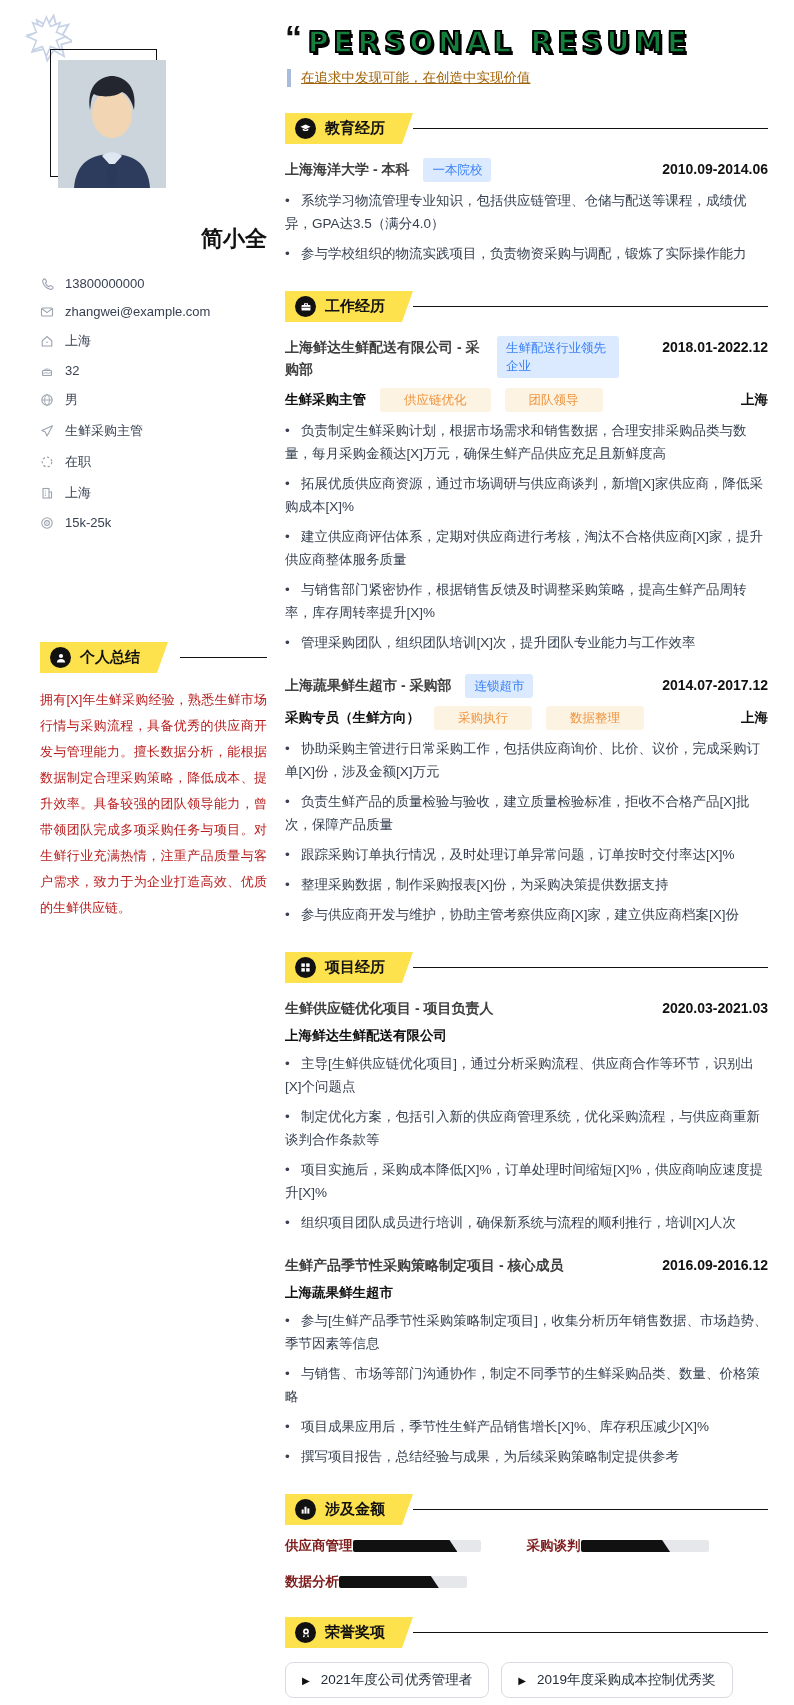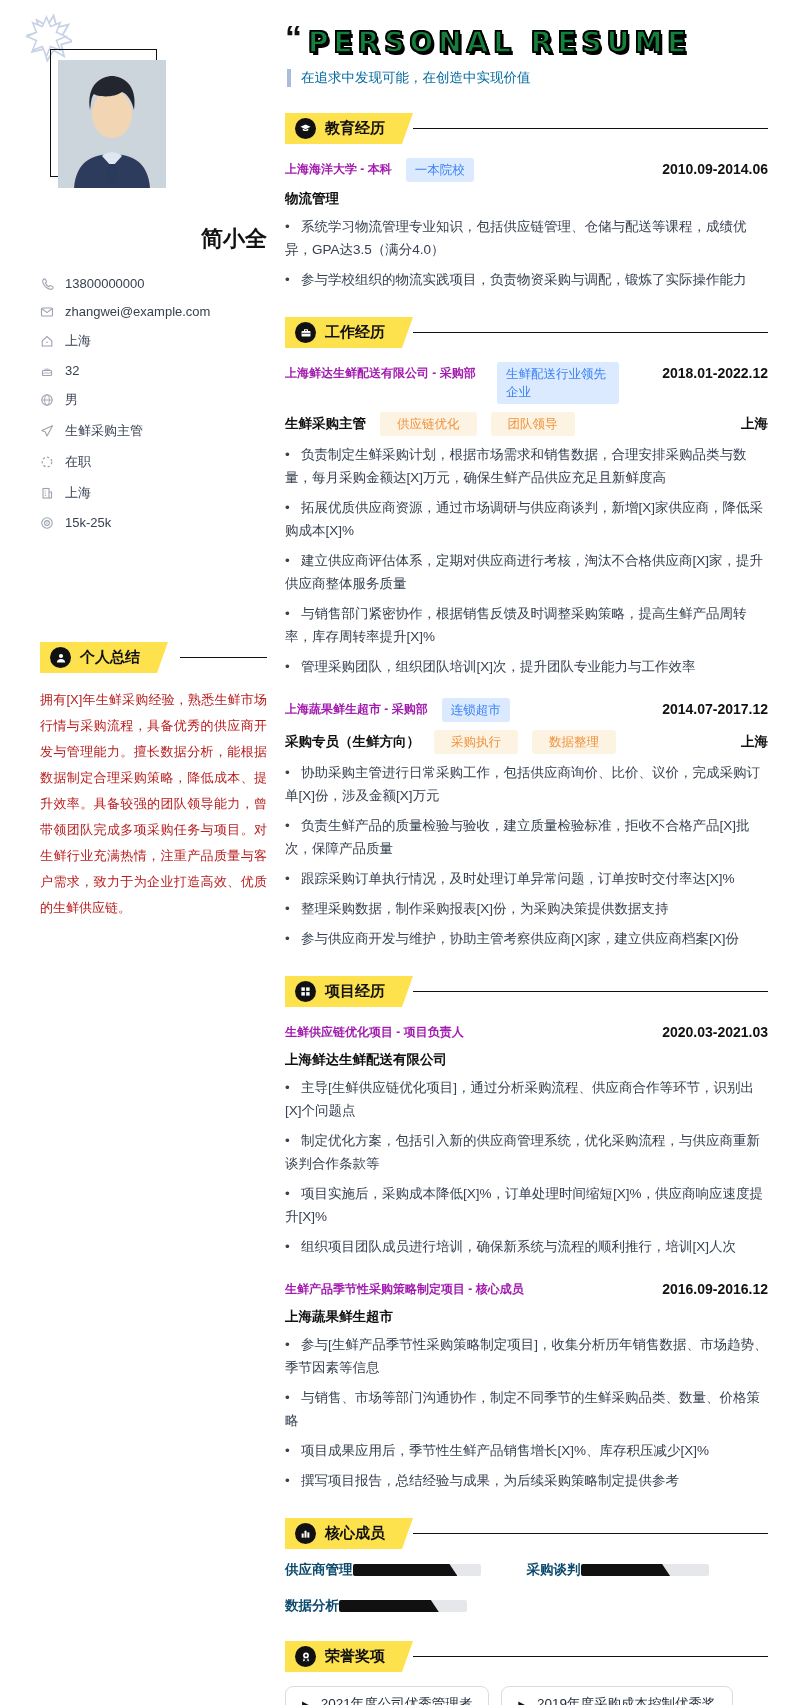--- a/index.html
+++ b/index.html
@@ -37,43 +37,43 @@
   
   .main { flex:1; min-width:0; padding-top: 2px; }
   .title-row { display:flex; align-items:flex-start; gap: 8px; margin: 2px 0 10px; }
   .quote-mark { font-size:34px; font-weight:800; color:#111; line-height:1; letter-spacing:-2px; }
   .bubble-title { font-size:28px; font-weight:800; letter-spacing:5px; color:#15803d; padding-top:6px;
                   -webkit-text-stroke: 1.6px #000;
                   text-shadow: 2.5px 2.5px 0 #000, 1px 1px 0 #000, -1px 1px 0 #000, 1px -1px 0 #000, -1px -1px 0 #000;
                   font-family: "DejaVu Sans", sans-serif; white-space:nowrap; }
   .motto-row { display:flex; align-items:center; gap:10px; margin: 4px 0 0 2px; }
   .motto-bar { width:4px; height:18px; background:#a9bcdc; }
-  .motto { font-size:13.5px; color:#0369a1; }
+  .motto { font-size:13.5px; color:#a16207;text-decoration:underline; }
 
   .row { display:flex; align-items:flex-start; }
   .entry { margin-top: 14px; }
-  .entry-title { font-weight:bold; font-size:12px; color:#a21caf; line-height:22px; }
+  .entry-title { font-weight:bold; font-size:14px; color:#404040; line-height:22px; }
   .date { font-weight:bold; font-size:14px; color:#111; margin-left:auto; white-space:nowrap; line-height:22px; }
   .loc  { font-weight:bold; font-size:13.5px; color:#111; margin-left:auto; white-space:nowrap; }
   .tag-blue { background: var(--tag-blue-bg,#DBEAFE); color: var(--tag-blue-text,#3B82F6);
               font-size:12.5px; line-height:18px; padding:3px 9px; border-radius:3px; margin-left:14px; }
   .tag-blue.narrow { max-width:122px; text-align:left; }
   .tag-orange { background: var(--tag-orange-bg,#FDF3E3); color: var(--tag-orange-text,#F0933C);
-                font-size:12.5px; line-height:18px; padding:3px 17px; border-radius:3px; margin-left:14px; white-space:nowrap; }
+                font-size:12.5px; line-height:18px; padding:3px 24px; border-radius:3px; margin-left:14px; white-space:nowrap; }
   .subtitle { font-weight:bold; font-size:13.5px; color:#111; margin-top: 8px; }
   .role-row { display:flex; align-items:center; margin-top: 8px; }
   .role { font-weight:bold; font-size:13.5px; color:#111; white-space:nowrap; }
   .bullets { margin-top: 4px; }
   .bullets p { font-size:13.5px; line-height:23px; color:#374151; margin-top: 7px; }
   .bullets p::before { content:"•\00a0\00a0\00a0"; color:#374151; }
 
   
   .skills-grid { display:flex; flex-wrap:wrap; margin-top: 12px; }
   .skill { display:flex; align-items:center; width:50%; margin-bottom: 18px; }
-  .skill-label { font-weight:bold; font-size:13.5px; color:#0c4a6e; white-space:nowrap; }
+  .skill-label { font-weight:bold; font-size:13.5px; color:#7f1d1d; white-space:nowrap; }
   .skill-track { width:128px; height:12px; background:#e5e7eb; border-radius:2px; overflow:hidden; }
   .skill-fill { height:100%; background:#111;
                 clip-path: polygon(0 0, calc(100% - 8px) 0, 100% 100%, 0 100%); }
 
   
   .pills { display:flex; gap:12px; margin-top:14px; }
   .pill { display:inline-flex; align-items:center; gap:11px; border:1px solid #d8dce2; border-radius:8px;
           padding: 8px 16px; font-size:13.5px; font-weight:500; color:#1f2937; background:#fff; }
   .pill .tri { font-size:10px; color:#111; }
 </style>
@@ -207,21 +207,20 @@
       </div>
       <div class="sec-line"></div>
     </div>
 
     <div class="entry">
       <div class="row">
         <span class="entry-title">上海海洋大学 - 本科</span>
         <span class="tag-blue">一本院校</span>
         <span class="date">2010.09-2014.06</span>
       </div>
-      <div class="subtitle">物流管理</div>
       <div class="bullets">
         <p>系统学习物流管理专业知识，包括供应链管理、仓储与配送等课程，成绩优异，GPA达3.5（满分4.0）</p>
         <p>参与学校组织的物流实践项目，负责物资采购与调配，锻炼了实际操作能力</p>
       </div>
     </div>
 
     <div class="sec-header">
       <div class="sec-badge">
         <span class="sec-icon">
           <svg width="12" height="12" viewBox="0 0 14 14">
@@ -322,21 +321,21 @@
 
     <div class="sec-header">
       <div class="sec-badge">
         <span class="sec-icon">
           <svg width="11" height="11" viewBox="0 0 12 12">
               <rect x="1.8" y="6" width="2.2" height="4.5" fill="#fff"></rect>
               <rect x="4.9" y="3" width="2.2" height="7.5" fill="#fff"></rect>
               <rect x="8" y="4.8" width="2.2" height="5.7" fill="#fff"></rect>
             </svg>
         </span>
-        <span class="sec-title">核心成员</span>
+        <span class="sec-title">涉及金额</span>
       </div>
       <div class="sec-line"></div>
     </div>
 
     <div class="skills-grid">
       <div class="skill">
         <span class="skill-label">供应商管理</span>
         <div class="skill-track">
           <div class="skill-fill" style="width: 82%;"></div>
         </div>

